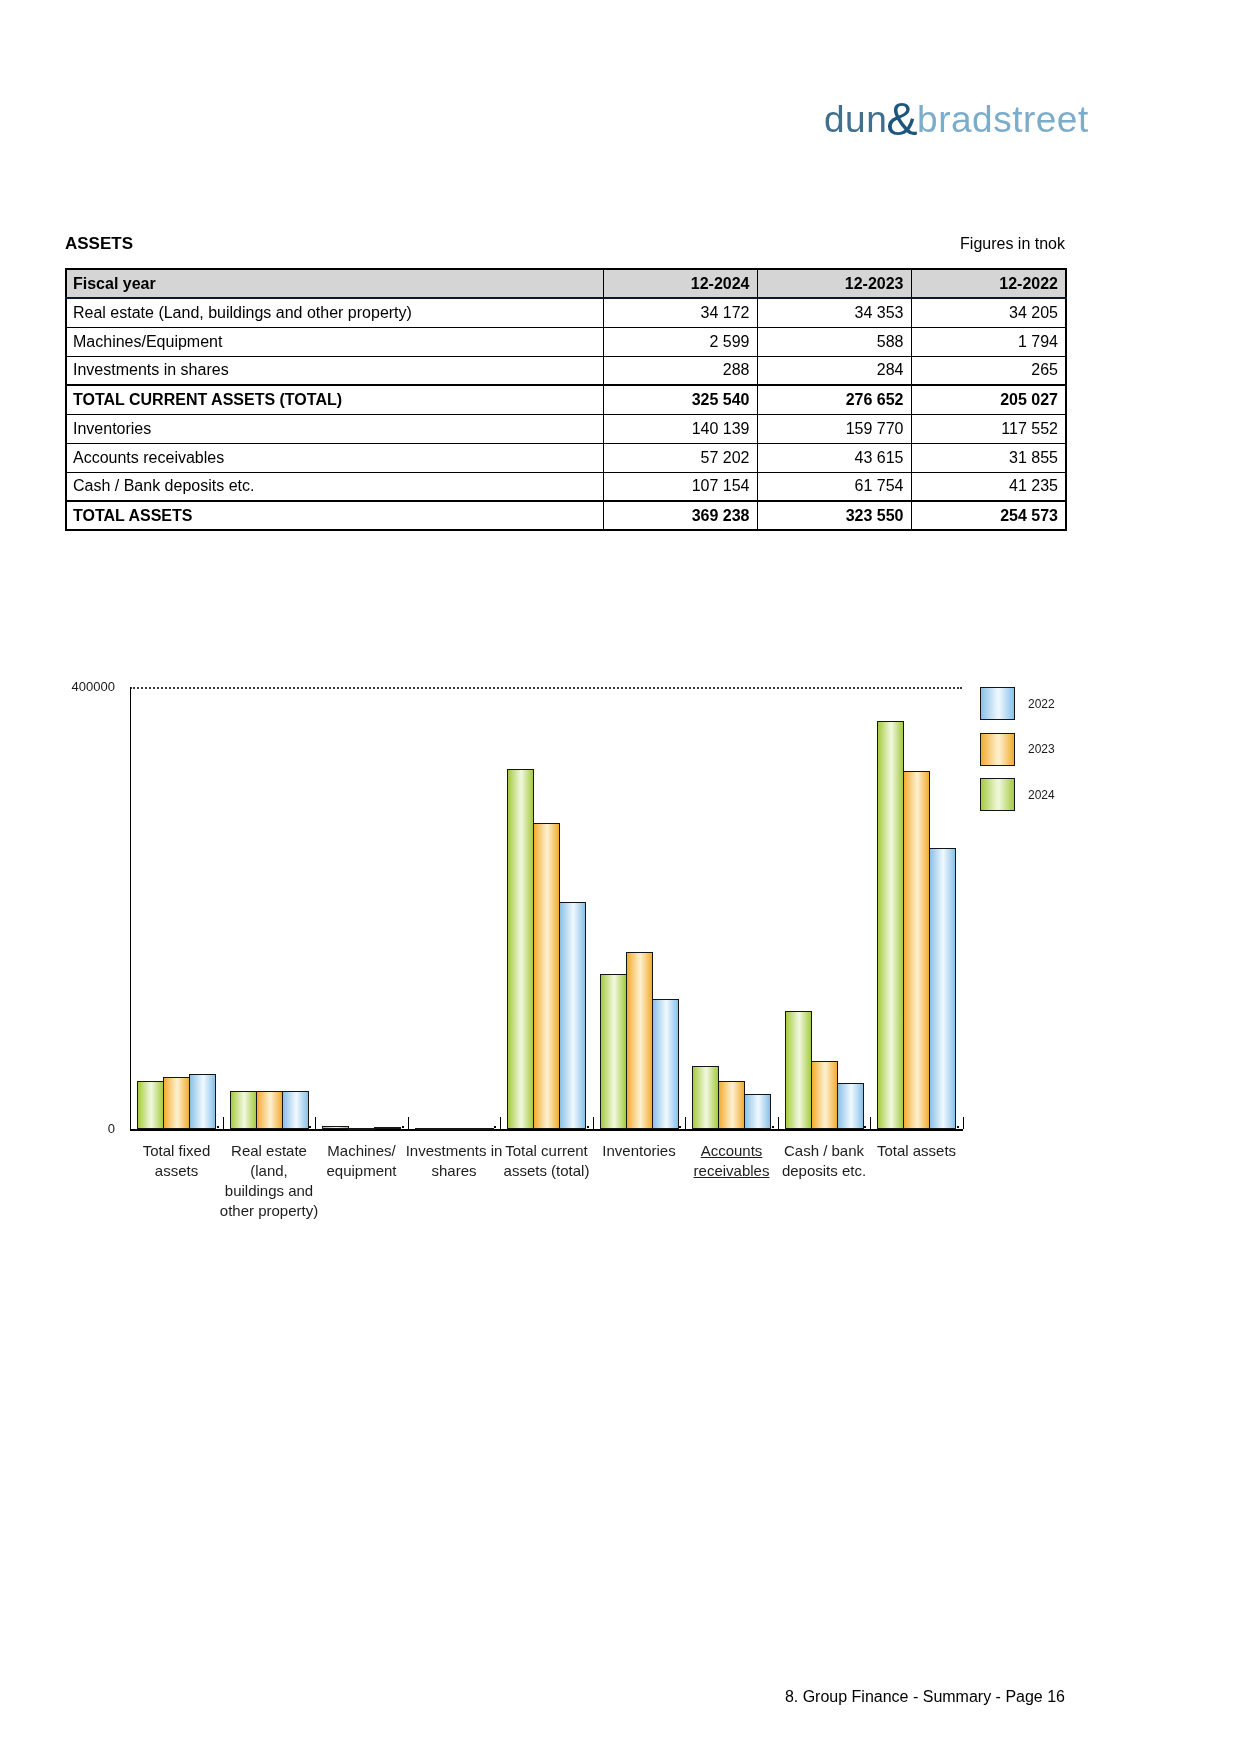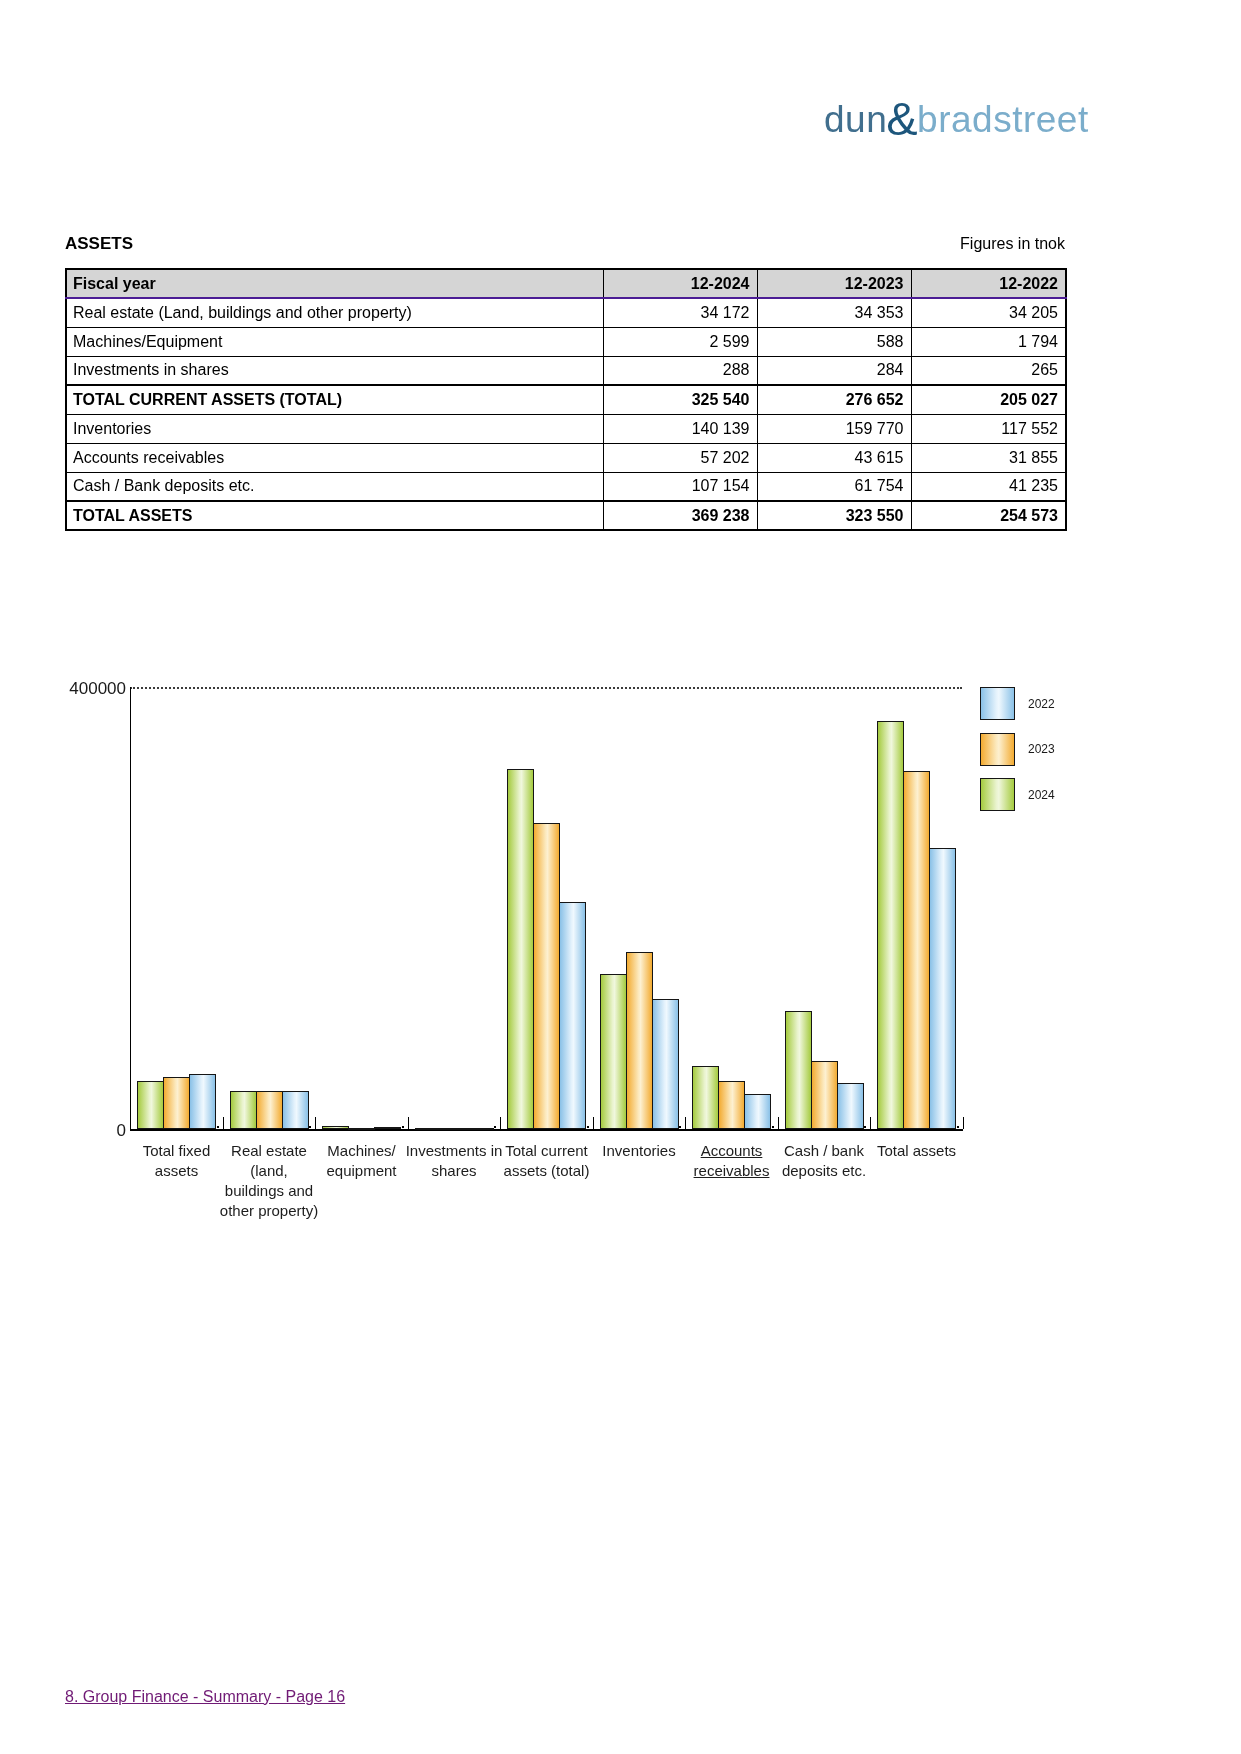--- a/index.html
+++ b/index.html
@@ -19,48 +19,48 @@
                    display:flex; justify-content:space-between; align-items:baseline; }
   .assets-header .title { font-size:17px; font-weight:bold; }
   .assets-header .note  { font-size:16px; }
   
   table.assets { position:absolute; left:65px; top:268px; width:1000px;
                  border-collapse:collapse; border:2px solid #000; table-layout:fixed; }
   table.assets th, table.assets td {
     border:1px solid #000; font-size:16px; height:29px; padding:1px 7px;
     overflow:hidden; white-space:nowrap;
   }
-  table.assets th { background:#d5d5d5; font-weight:bold; border-bottom:2px solid #4c1d95; }
+  table.assets th { background:#d5d5d5; font-weight:bold; border-bottom:2px solid #0f172a; }
   table.assets .lbl { text-align:left; padding-left:6px; }
   table.assets .num { text-align:right; }
   table.assets tr.boldrow td { font-weight:bold; border-top:2px solid #000; }
   
   .chart { position:absolute; left:0; top:0; width:1241px; height:1754px; }
-  .ytick { position:absolute; left:40px; width:86px; text-align:right;
-           font-size:17px; color:#1a1a1a; }
+  .ytick { position:absolute; left:29px; width:86px; text-align:right;
+           font-size:13px; color:#1a1a1a; }
   .dotline  { position:absolute; left:130px; top:687px; width:832px; height:0;
               border-top:2px dotted #3a3a3a; }
   .yaxis    { position:absolute; left:130px; top:687px; width:0; height:443px;
               border-left:1.5px solid #000; }
   .baseline { position:absolute; left:130px; top:1129px; width:833px; height:0;
               border-top:2px solid #000; }
   .tick { position:absolute; width:0; height:12px; border-left:1.2px solid #000; top:1117px; }
   .tickdot { position:absolute; width:2px; height:2px; background:#000; top:1126px; }
   .bar { position:absolute; border:1px solid #151515; }
   .bar.s2024 { background:linear-gradient(90deg,#a5cb3f 0%,#e9f3cd 46%,#f0f7dd 54%,#a5cb3f 100%); }
   .bar.s2023 { background:linear-gradient(90deg,#f3ab31 0%,#fce9bd 46%,#fdf0d0 54%,#f3ab31 100%); }
   .bar.s2022 { background:linear-gradient(90deg,#8ac1e7 0%,#e4f2fc 46%,#eff8fe 54%,#8ac1e7 100%); }
   .xlabel { position:absolute; width:150px; text-align:center; font-size:15px;
             line-height:20px; color:#1d1d1d; top:1141px; }
   .legend-swatch { position:absolute; width:35px; height:33px; border:1px solid #151515; left:980px; }
   .legend-label  { position:absolute; left:1028px; font-size:12px; color:#1a1a1a; height:33px;
                    display:flex; align-items:center; }
   
   .footer { position:absolute; left:65px; top:1688px; width:1000px;
-            font-size:16px; color:#701a75;text-decoration:underline; }
+            text-align:right; font-size:16px; color:#000000; }
 </style>
 </head>
 <body>
 
 <div class="page">
 
   <div class="logo">
     <span class="dun">dun</span><span class="amp">&amp;</span><span class="brad">bradstreet</span>
   </div>
 

